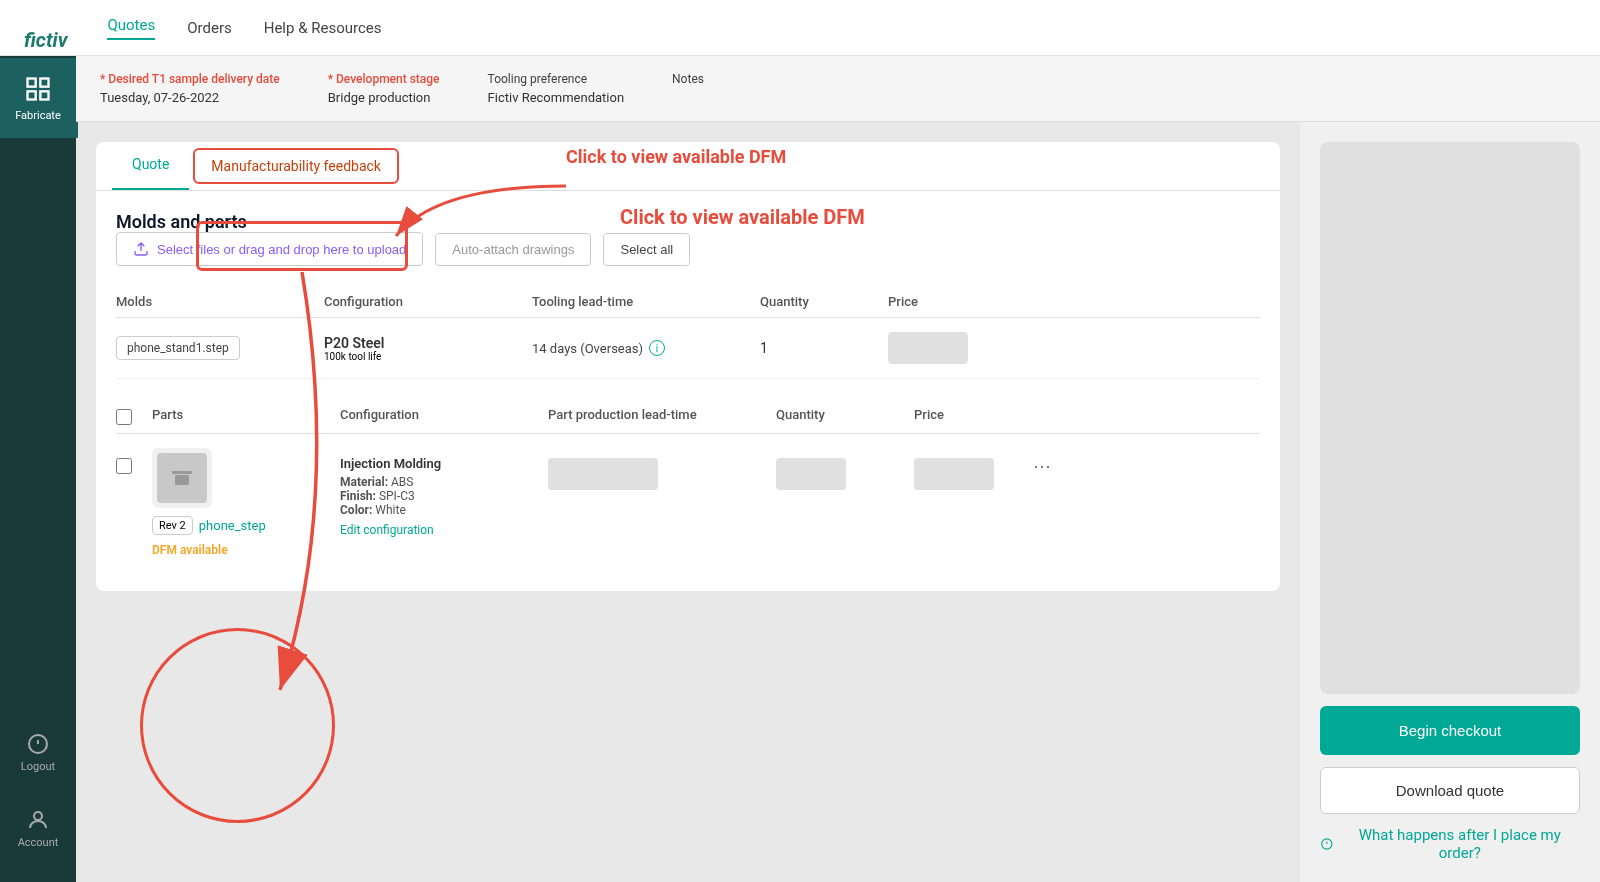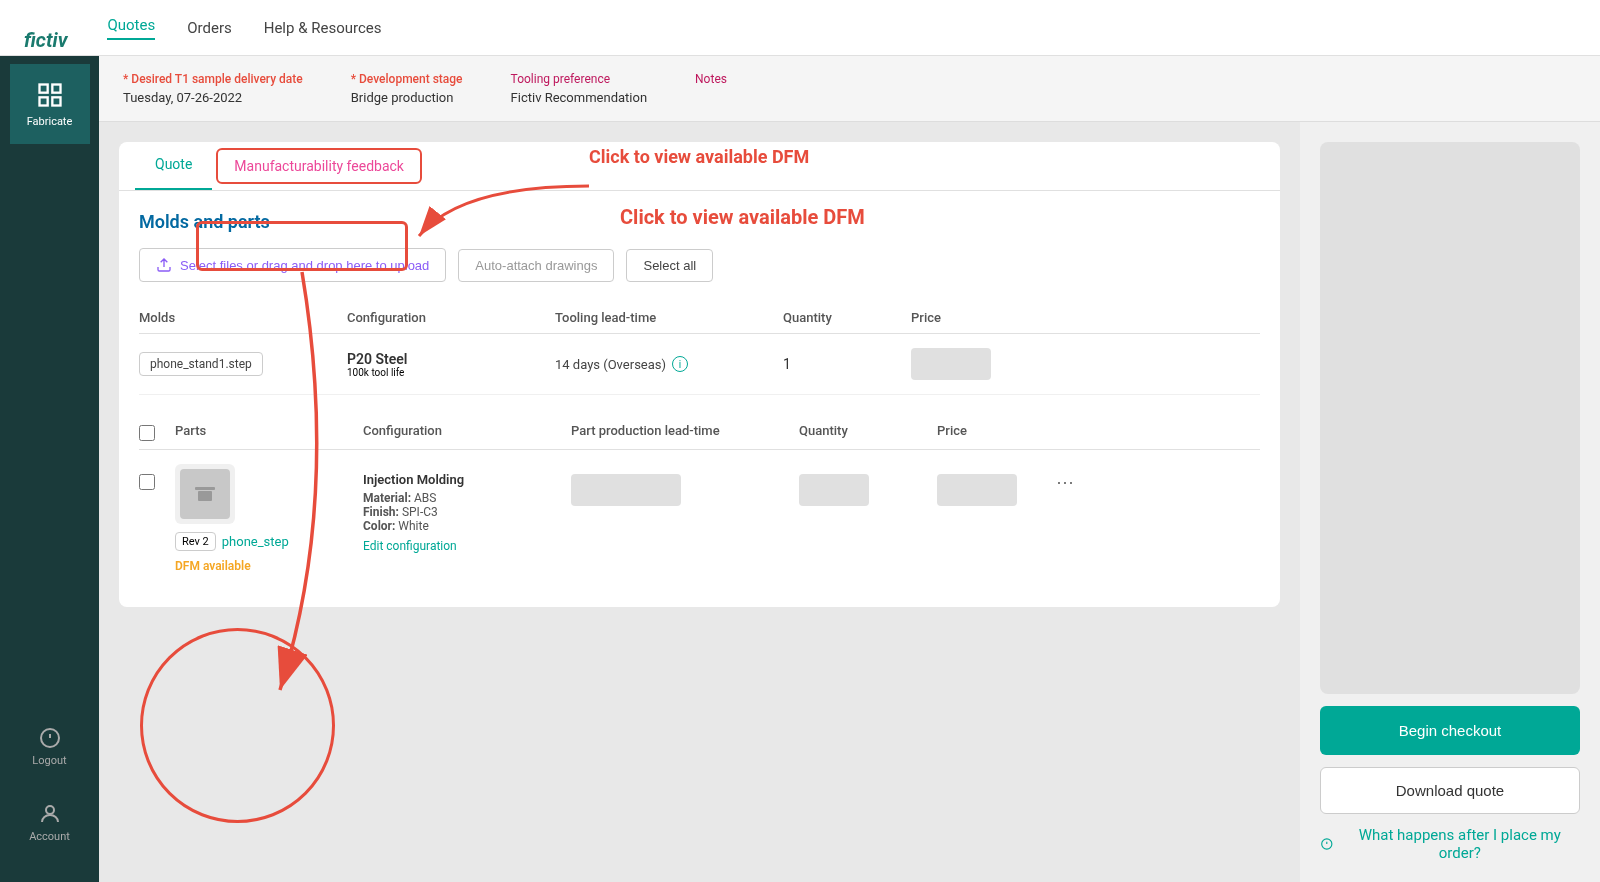--- a/index.html
+++ b/index.html
@@ -2,53 +2,53 @@
 <html><head>
   <meta charset="utf-8">
   <style>
     * { box-sizing: border-box; margin: 0; padding: 0; }
     body { font-family: -apple-system, BlinkMacSystemFont, 'Segoe UI', Roboto, sans-serif; background: #e8e8e8; display: flex; flex-direction: column; height: 882px; overflow: hidden; }
 
     
     .main-layout { display: flex; flex: 1; overflow: hidden; }
 
     
-    .sidebar { width: 99px; background: #1a3a3a; display: flex; flex-direction: column; align-items: center; padding: 8px; }
+    .sidebar { width: 76px; background: #1a3a3a; display: flex; flex-direction: column; align-items: center; padding: 2px; }
     .sidebar-icon-btn { width: 80px; height: 80px; display: flex; flex-direction: column; align-items: center; justify-content: center; cursor: pointer; color: #fff; font-size: 11px; gap: 6px; background: #1d6060; }
     .sidebar-icon-btn svg { width: 28px; height: 28px; }
     .sidebar-spacer { flex: 1; }
     .sidebar-bottom { display: flex; flex-direction: column; align-items: center; padding-bottom: 16px; gap: 4px; }
     .sidebar-bottom-btn { width: 80px; height: 72px; display: flex; flex-direction: column; align-items: center; justify-content: center; cursor: pointer; color: #aaa; font-size: 11px; gap: 4px; }
     .sidebar-bottom-btn svg { width: 24px; height: 24px; }
 
     
     .content-area { flex: 1; display: flex; flex-direction: column; overflow: hidden; }
 
     
     .info-bar { background: #f5f5f5; padding: 16px 24px; display: flex; gap: 48px; border-bottom: 1px solid #ddd; }
     .info-item { display: flex; flex-direction: column; gap: 4px; }
     .info-label { color: #e74c3c; font-size: 12px; font-weight: 500; }
-    .info-label-plain { color: #be185d; font-size: 12px; }
+    .info-label-plain { color: #404040; font-size: 12px; }
     .info-value { color: #333; font-size: 13px; }
 
     
     .scroll-area { flex: 1; overflow-y: auto; display: flex; gap: 0; }
 
     
     .quote-panel { flex: 1; padding: 20px; }
 
     
     .tabs-card { background: #fff; border-radius: 8px; overflow: hidden; }
     .tabs-header { display: flex; border-bottom: 1px solid #e0e0e0; padding: 0 16px; }
     .tab { padding: 14px 20px; font-size: 14px; cursor: pointer; color: #666; border-bottom: 2px solid transparent; }
     .tab.active { color: #00a896; border-bottom: 2px solid #00a896; }
 
     
     .section { padding: 20px; }
-    .section-title { font-size: 18px; font-weight: 600; color: #0369a1; margin-bottom: 16px; }
+    .section-title { font-size: 18px; font-weight: 600; color: #0f172a; }
 
     .upload-bar { display: flex; gap: 12px; margin-bottom: 20px; align-items: center; }
     .upload-btn { border: 1px solid #ccc; background: #fff; padding: 8px 16px; border-radius: 4px; cursor: pointer; font-size: 13px; color: #8b5cf6; display: flex; align-items: center; gap: 8px; }
     .upload-btn svg { width: 16px; height: 16px; }
     .auto-attach-btn { border: 1px solid #ccc; background: #fff; padding: 8px 16px; border-radius: 4px; cursor: pointer; font-size: 13px; color: #999; }
     .select-all-btn { border: 1px solid #ccc; background: #fff; padding: 8px 16px; border-radius: 4px; cursor: pointer; font-size: 13px; color: #444; }
 
     
     .table-header { display: grid; grid-template-columns: 200px 200px 220px 120px 100px; gap: 8px; padding: 8px 0; border-bottom: 1px solid #e0e0e0; }
     .col-header { font-size: 13px; color: #555; font-weight: 500; }
@@ -146,21 +146,21 @@
       </div>
     </div>
 
     <div class="scroll-area" style="position:relative;">
 
       <div class="quote-panel">
         <div class="tabs-card" style="position:relative;">
 
           <div class="tabs-header">
             <div class="tab active">Quote</div>
-            <div class="tab" style="border:2.5px solid #e74c3c; border-radius:6px; margin:6px 4px; padding:8px 16px; color:#ec4899;">Manufacturability feedback</div>
+            <div class="tab" style="border:2.5px solid #e74c3c; border-radius:6px; margin:6px 4px; padding:8px 16px; color:#c2410c;">Manufacturability feedback</div>
           </div>
 
           <div style="position:absolute; top:4px; left:410px; pointer-events:none; display:flex; align-items:flex-start; gap:0;">
 
             <svg width="200" height="80" style="position:absolute; left:-130px; top:30px;" viewBox="0 0 200 80">
               <defs>
                 <marker id="arrowhead" markerWidth="10" markerHeight="7" refX="10" refY="3.5" orient="auto">
                   <polygon points="0 0, 10 3.5, 0 7" fill="#e74c3c"></polygon>
                 </marker>
               </defs>

